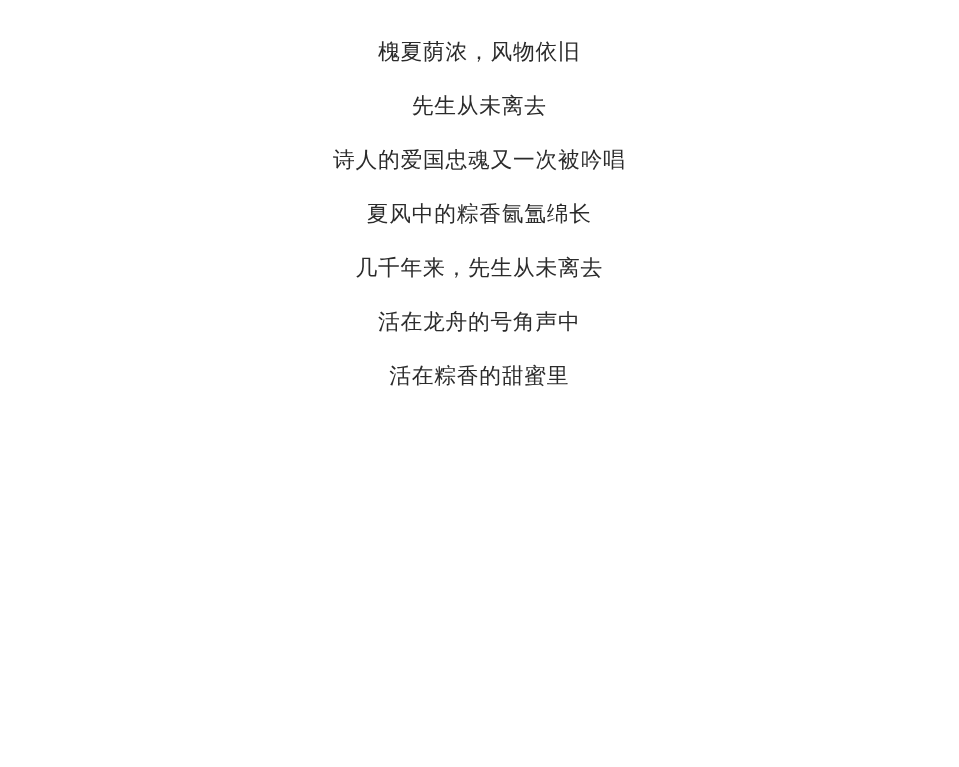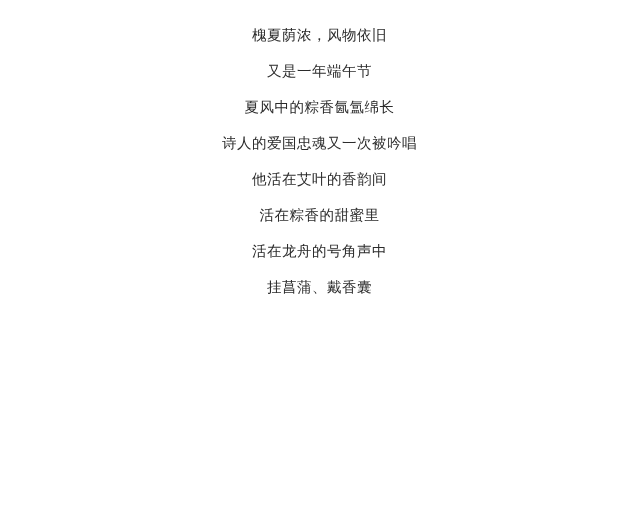--- a/index.html
+++ b/index.html
@@ -29,20 +29,19 @@
     text-align: center;
     margin-bottom: 21.5px;
     white-space: nowrap;
   }
 </style>
 </head>
 <body>
 
 <div class="poem">
   <div class="poem-line">槐夏荫浓，风物依旧</div>
-  <div class="poem-line">又是一年端午节</div>
+  <div class="poem-line">先生从未离去</div>
+  <div class="poem-line">诗人的爱国忠魂又一次被吟唱</div>
   <div class="poem-line">夏风中的粽香氤氲绵长</div>
-  <div class="poem-line">诗人的爱国忠魂又一次被吟唱</div>
-  <div class="poem-line">他活在艾叶的香韵间</div>
+  <div class="poem-line">几千年来，先生从未离去</div>
+  <div class="poem-line">活在龙舟的号角声中</div>
   <div class="poem-line">活在粽香的甜蜜里</div>
-  <div class="poem-line">活在龙舟的号角声中</div>
-  <div class="poem-line">挂菖蒲、戴香囊</div>
 </div>
 
 </body></html>

